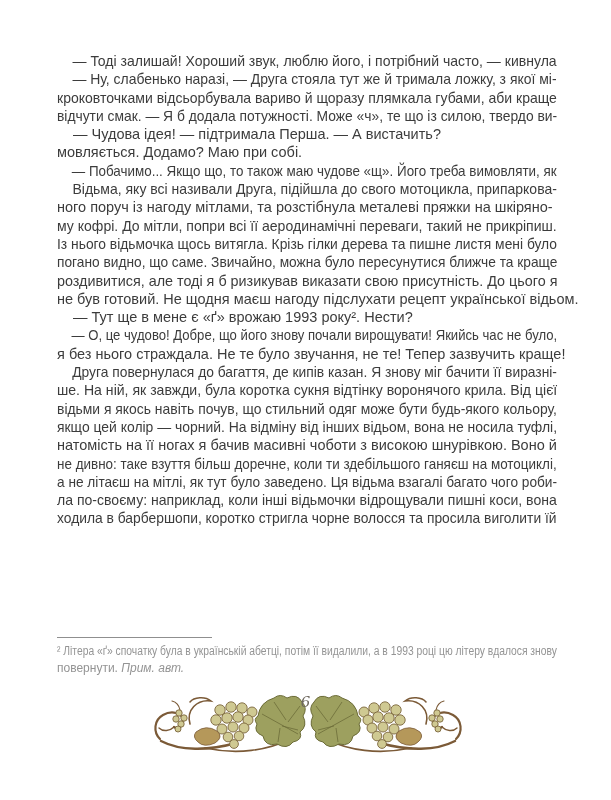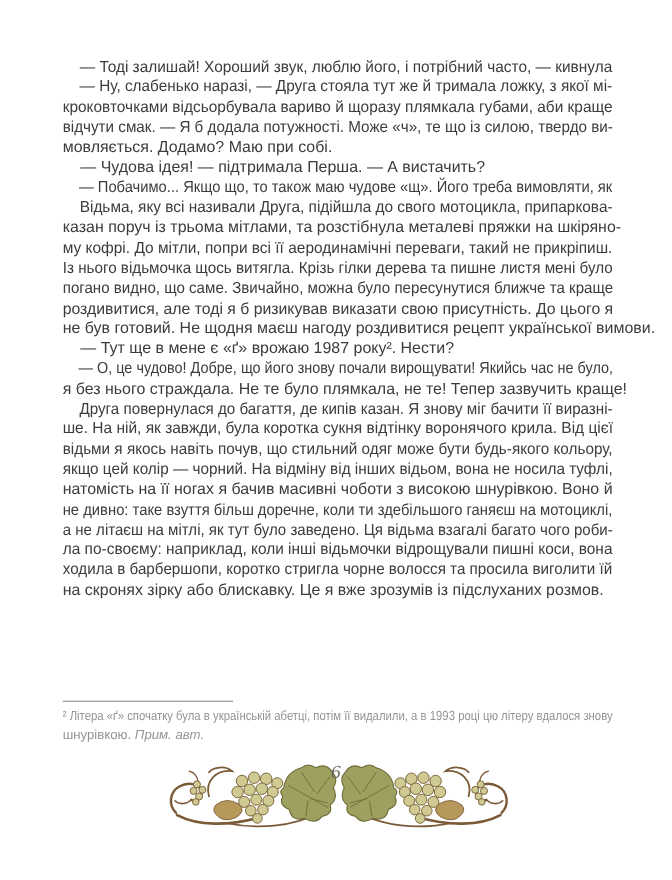--- a/index.html
+++ b/index.html
@@ -40,50 +40,49 @@
 </head>
 <body>
 
 <div class="page">
 
   <div class="text-block" id="text-block">
       <div class="line first" style="transform: scaleX(0.9671);">— Тоді залишай! Хороший звук, люблю його, і потрібний часто, — кивнула</div>
       <div class="line first" style="transform: scaleX(0.9615);">— Ну, слабенько наразі, — Друга стояла тут же й тримала ложку, з якої мі-</div>
       <div class="line" style="transform: scaleX(0.9671);">кроковточками відсьорбувала вариво й щоразу плямкала губами, аби краще</div>
       <div class="line" style="transform: scaleX(0.9542);">відчути смак. — Я б додала потужності. Може «ч», те що із силою, твердо ви-</div>
+      <div class="line first last">— Чудова ідея! — підтримала Перша. — А вистачить?</div>
       <div class="line last">мовляється. Додамо? Маю при собі.</div>
-      <div class="line first last">— Чудова ідея! — підтримала Перша. — А вистачить?</div>
       <div class="line first" style="transform: scaleX(0.9242);">— Побачимо... Якщо що, то також маю чудове «щ». Його треба вимовляти, як</div>
       <div class="line first" style="transform: scaleX(0.9653);">Відьма, яку всі називали Друга, підійшла до свого мотоцикла, припаркова-</div>
-      <div class="line">казан поруч із трьома мітлами, та розстібнула металеві пряжки на шкіряно-</div>
+      <div class="line">ного поруч із нагоду мітлами, та розстібнула металеві пряжки на шкіряно-</div>
       <div class="line" style="transform: scaleX(0.969);">му кофрі. До мітли, попри всі її аеродинамічні переваги, такий не прикріпиш.</div>
       <div class="line" style="transform: scaleX(0.9542);">Із нього відьмочка щось витягла. Крізь гілки дерева та пишне листя мені було</div>
       <div class="line" style="transform: scaleX(0.947);">погано видно, що саме. Звичайно, можна було пересунутися ближче та краще</div>
       <div class="line" style="transform: scaleX(0.9901);">роздивитися, але тоді я б ризикував виказати свою присутність. До цього я</div>
-      <div class="line last">не був готовий. Не щодня маєш нагоду роздивитися рецепт української вимови.</div>
-      <div class="line first last">— Тут ще в мене є «ґ» врожаю 1987 року². Нести?</div>
+      <div class="line last">не був готовий. Не щодня маєш нагоду підслухати рецепт української відьом.</div>
+      <div class="line first last">— Тут ще в мене є «ґ» врожаю 1993 року². Нести?</div>
       <div class="line first" style="transform: scaleX(0.9042);">— О, це чудово! Добре, що його знову почали вирощувати! Якийсь час не було,</div>
-      <div class="line last">я без нього страждала. Не те було плямкала, не те! Тепер зазвучить краще!</div>
+      <div class="line last">я без нього страждала. Не те було звучання, не те! Тепер зазвучить краще!</div>
       <div class="line first" style="transform: scaleX(0.9524);">Друга повернулася до багаття, де кипів казан. Я знову міг бачити її виразні-</div>
       <div class="line" style="transform: scaleX(0.9709);">ше. На ній, як завжди, була коротка сукня відтінку воронячого крила. Від цієї</div>
       <div class="line" style="transform: scaleX(0.9579);">відьми я якось навіть почув, що стильний одяг може бути будь-якого кольору,</div>
       <div class="line" style="transform: scaleX(0.9597);">якщо цей колір — чорний. На відміну від інших відьом, вона не носила туфлі,</div>
       <div class="line">натомість на її ногах я бачив масивні чоботи з високою шнурівкою. Воно й</div>
       <div class="line" style="transform: scaleX(0.9276);">не дивно: таке взуття більш доречне, коли ти здебільшого ганяєш на мотоциклі,</div>
       <div class="line" style="transform: scaleX(0.9434);">а не літаєш на мітлі, як тут було заведено. Ця відьма взагалі багато чого роби-</div>
       <div class="line" style="transform: scaleX(0.969);">ла по-своєму: наприклад, коли інші відьмочки відрощували пишні коси, вона</div>
       <div class="line" style="transform: scaleX(0.9542);">ходила в барбершопи, коротко стригла чорне волосся та просила виголити їй</div>
-      <div class="line last">на скронях зірку або блискавку. Це я вже зрозумів із підслуханих розмов.</div>
     </div>
 
   <div class="footnote">
     <div class="fn-divider"></div>
     <div class="line fn-line" style="transform: scaleX(0.8591);">² Літера «ґ» спочатку була в українській абетці, потім її видалили, а в 1993 році цю літеру вдалося знову</div>
     <div class="line fn-line last">
-      <span>шнурівкою. </span><span class="italic">Прим. авт.</span>
+      <span>повернути. </span><span class="italic">Прим. авт.</span>
     </div>
   </div>
 
   <svg class="ornament" viewBox="0 0 316 70" xmlns="http://www.w3.org/2000/svg" aria-hidden="true">
     <defs>
       <g id="halfFlourish">
         <path d="M10,49 C3,42 4,30 13,25 C22,20 32,23 33,30 C34,36 28,40 24,37" fill="none" stroke="var(--vine)" stroke-width="2.2" stroke-linecap="round"></path>
         <path d="M24,37 C20,41 13,42 9,38" fill="none" stroke="var(--vine)" stroke-width="1.4" stroke-linecap="round"></path>
         <path d="M11,51 C30,61 58,61 86,53" fill="none" stroke="var(--vine)" stroke-width="2.4" stroke-linecap="round"></path>
         <path d="M55,58 C88,65 118,60 138,50" fill="none" stroke="var(--vine)" stroke-width="1.7" stroke-linecap="round"></path>

